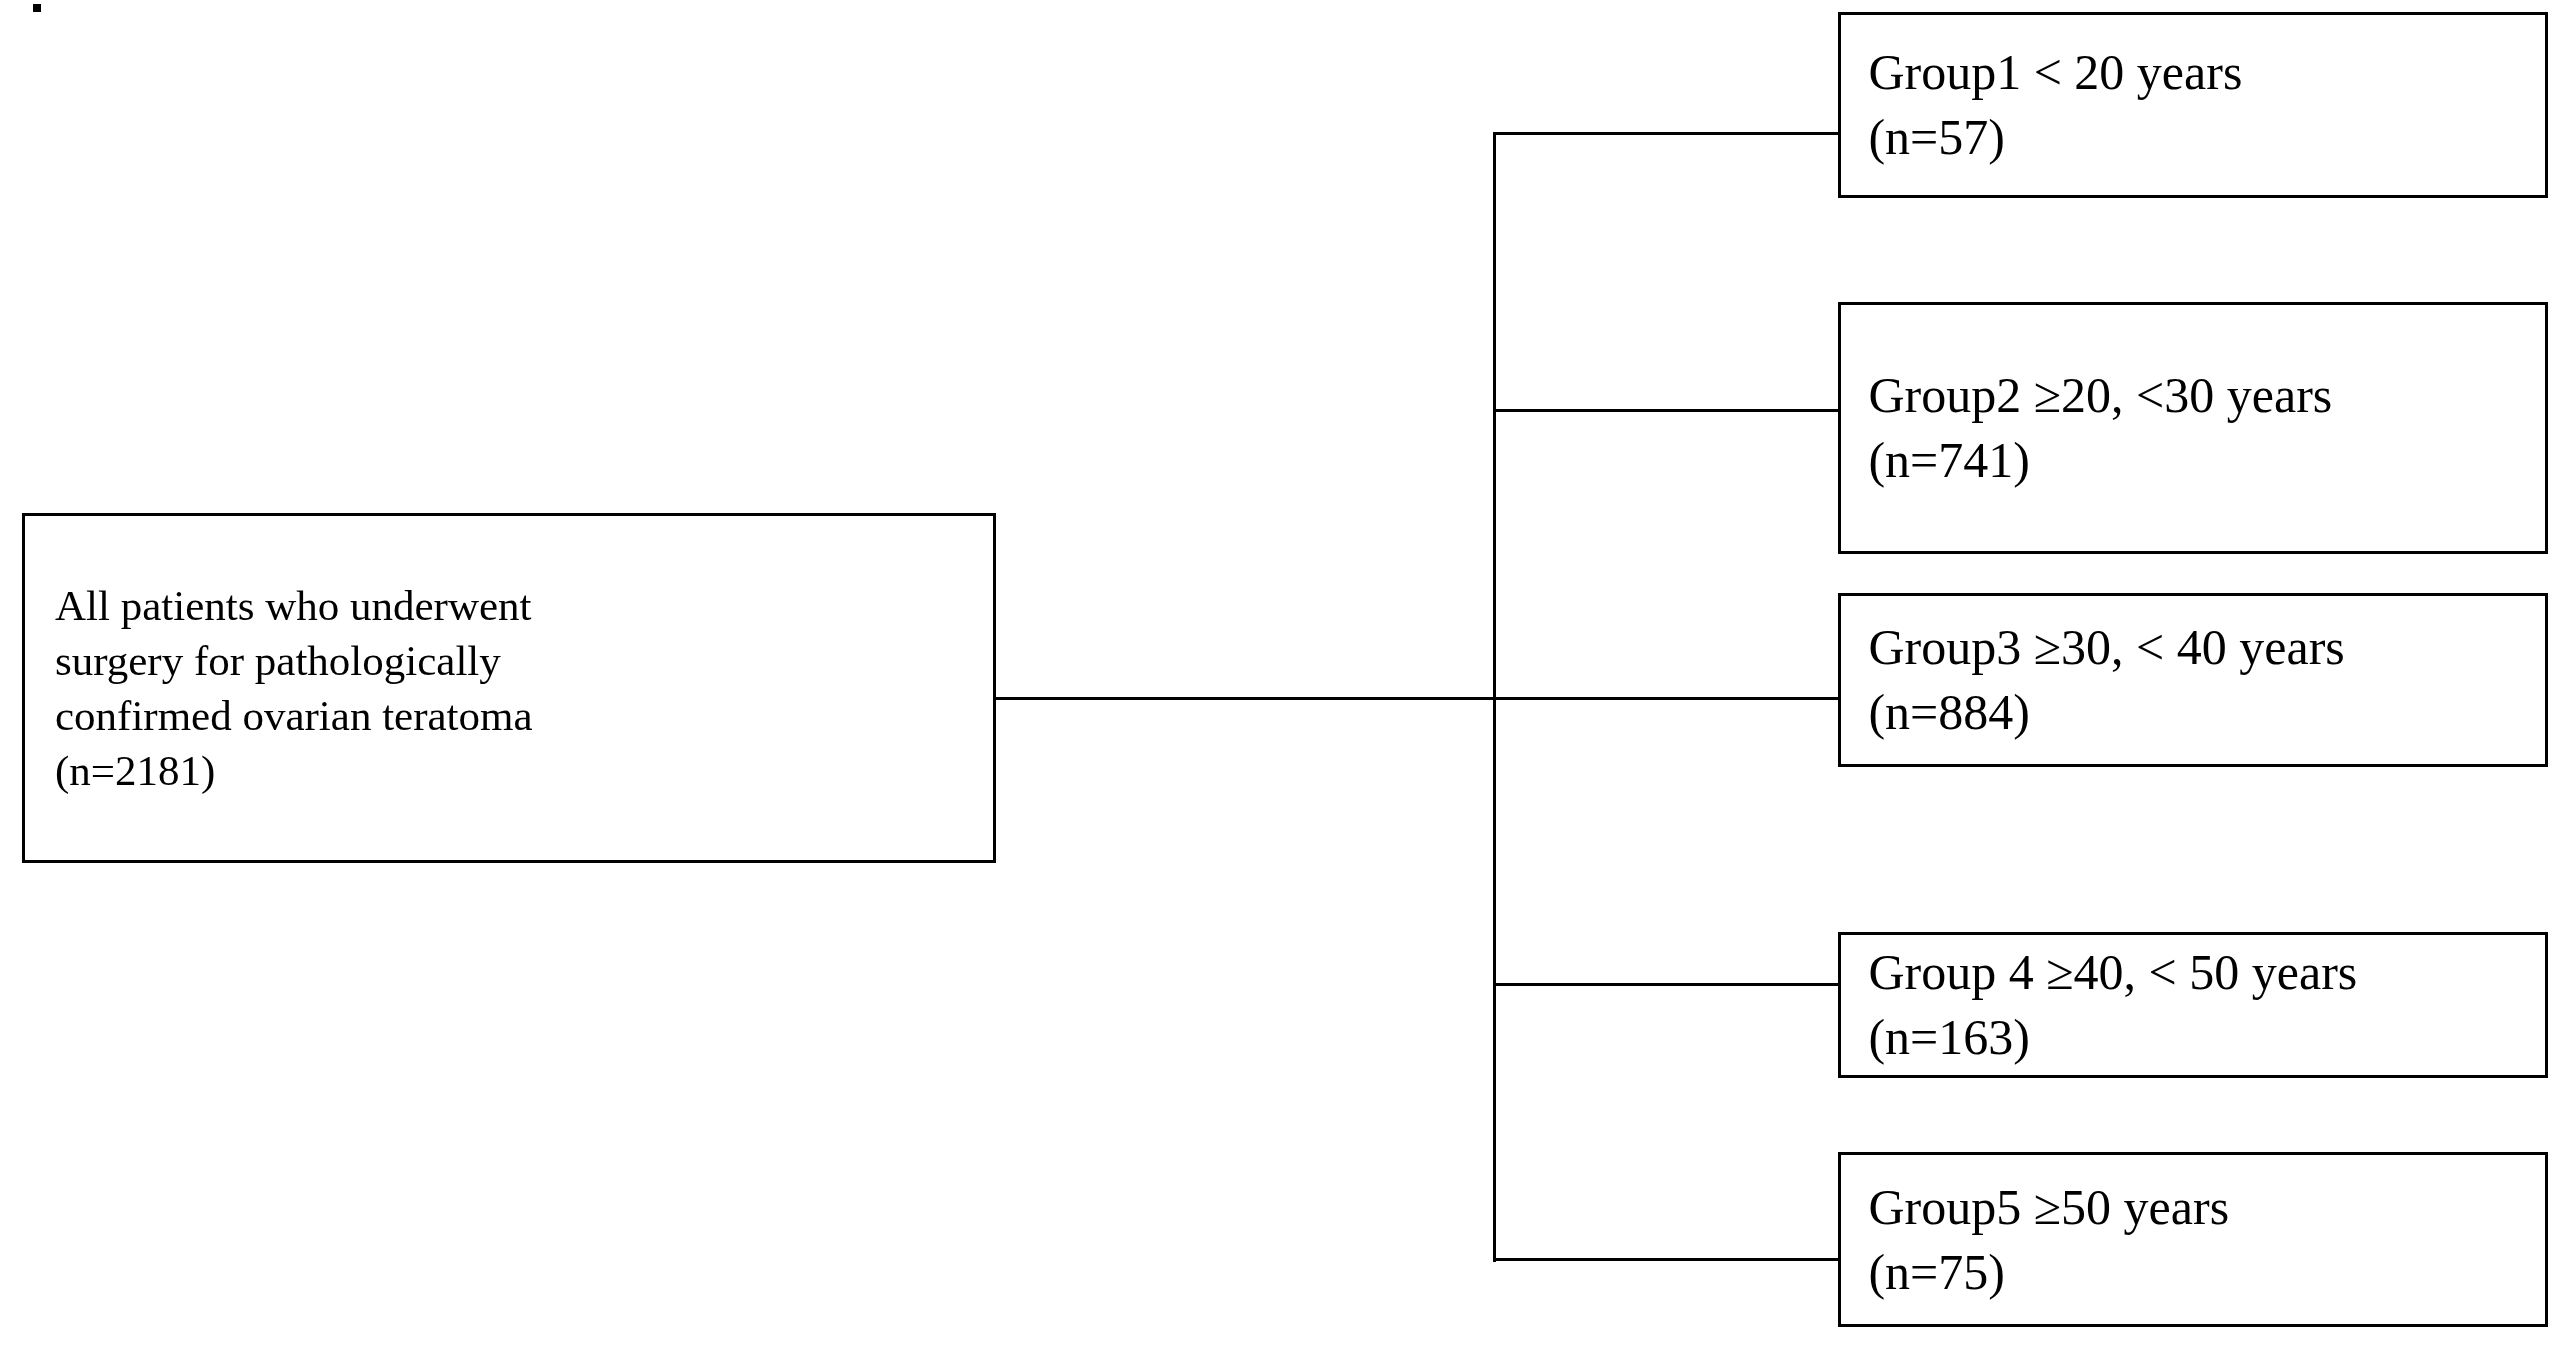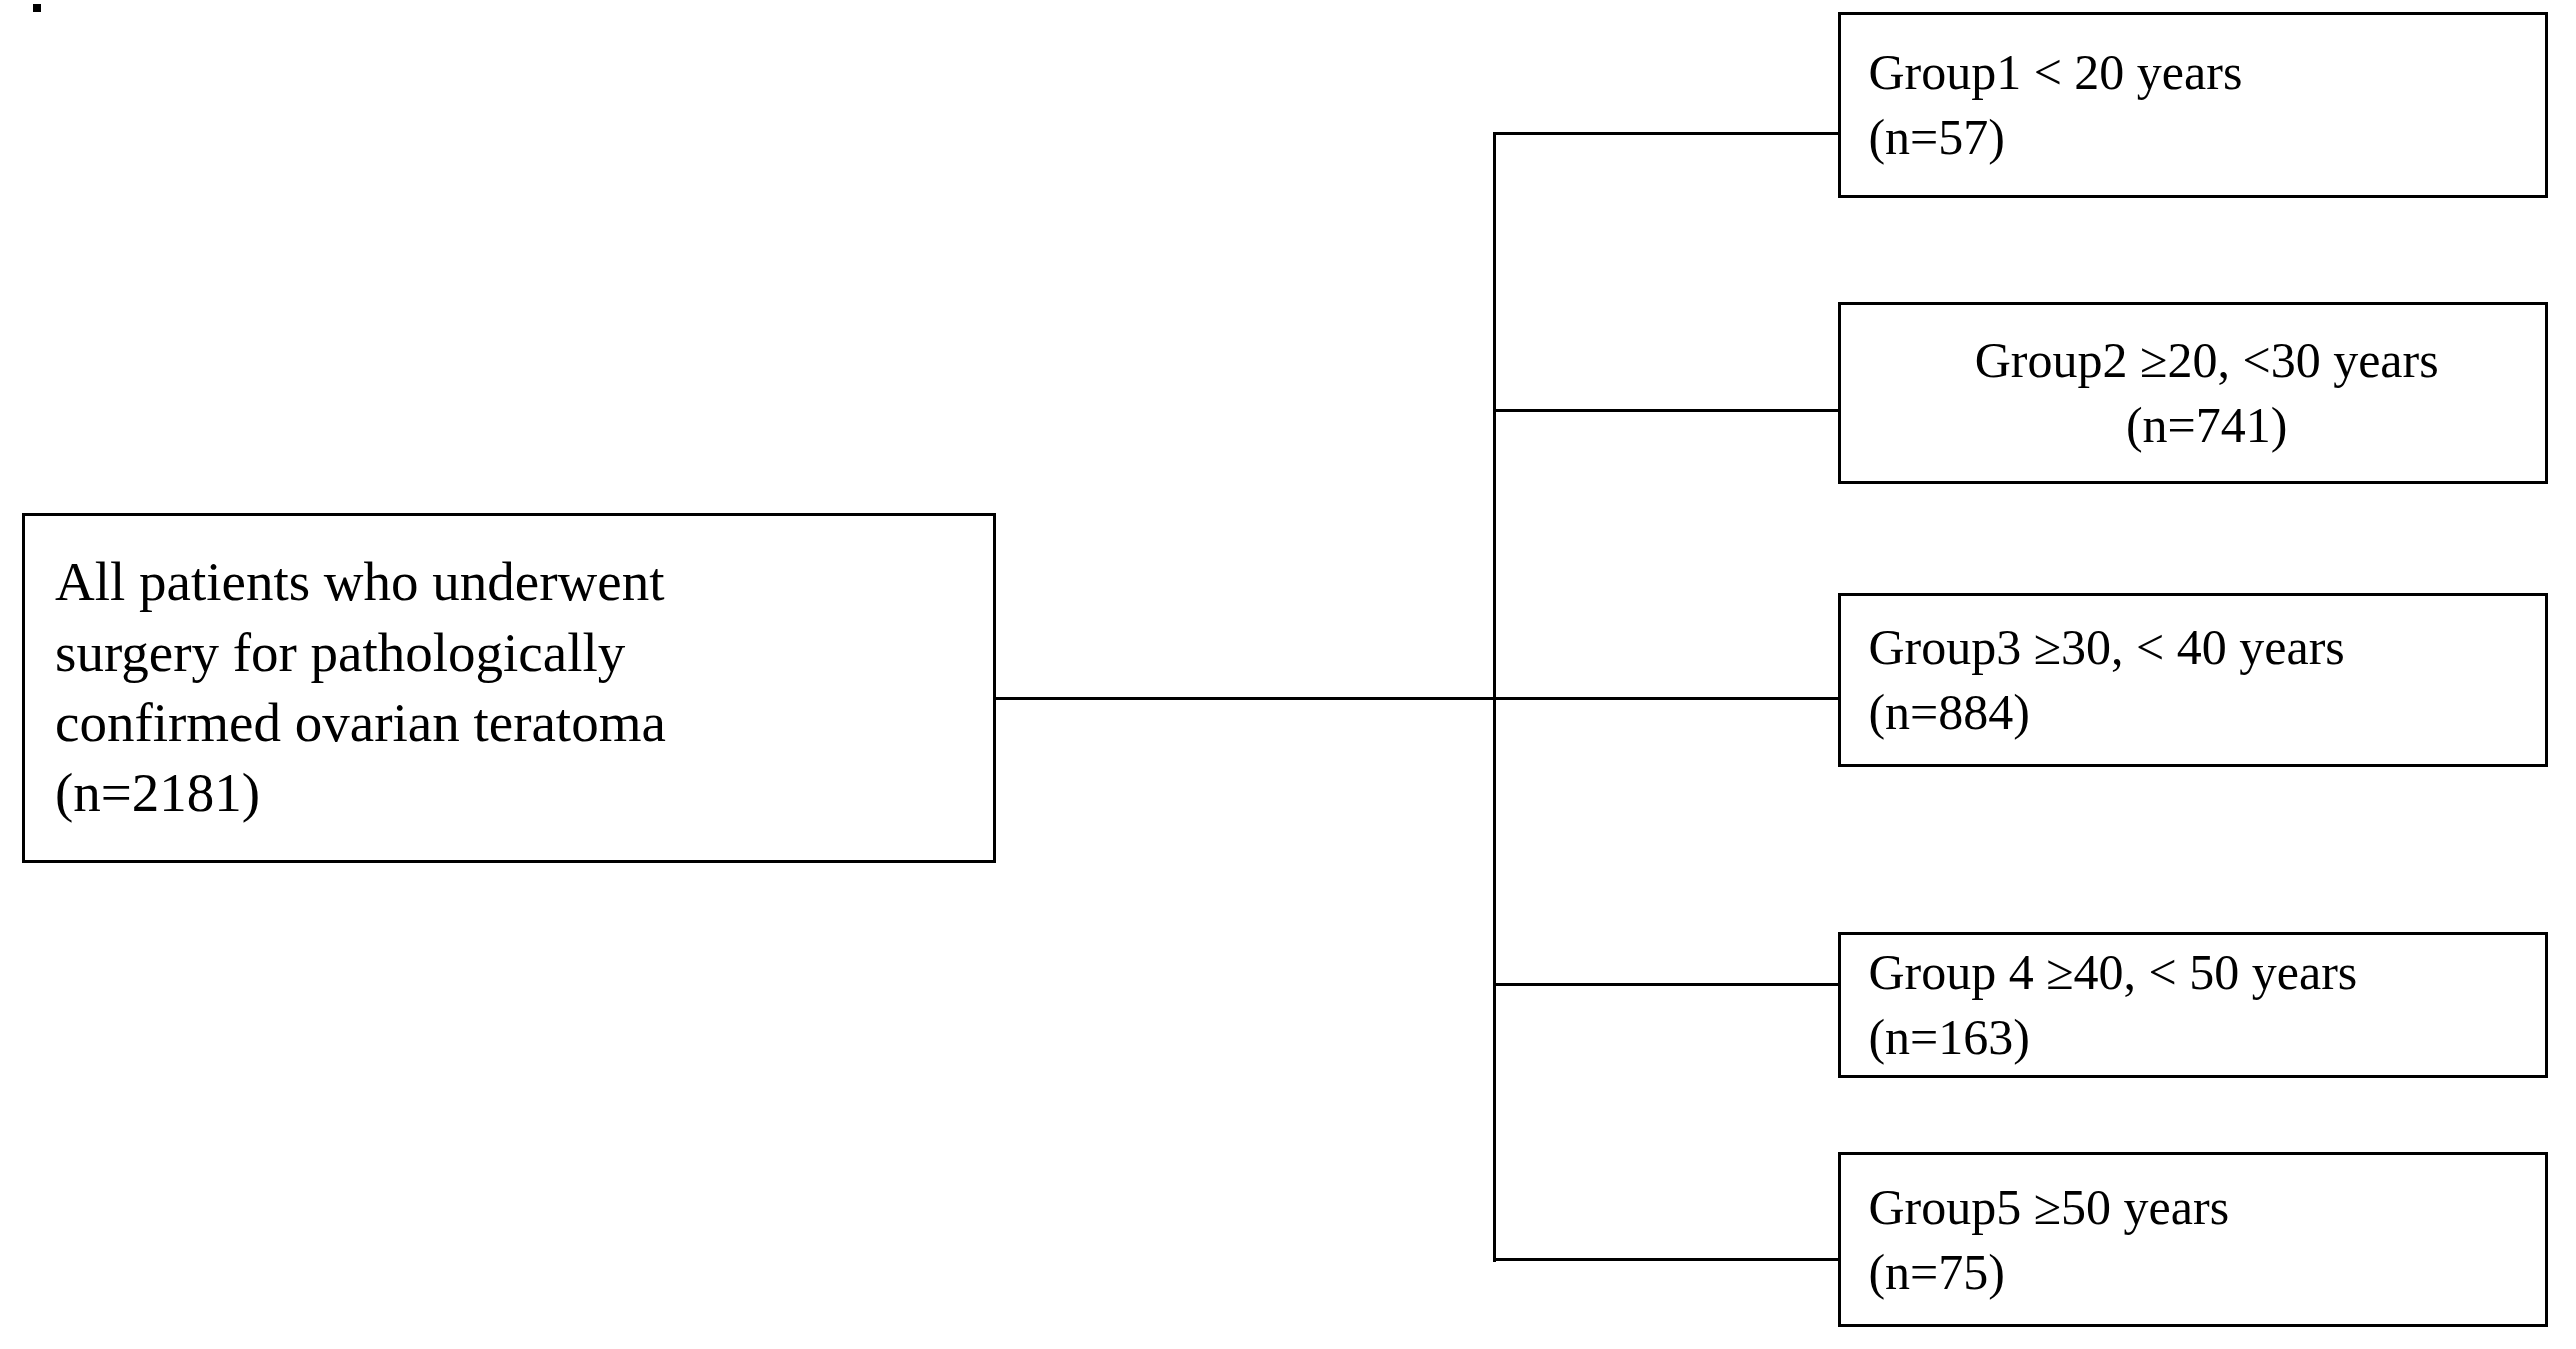--- a/index.html
+++ b/index.html
@@ -33,34 +33,34 @@
     white-space: pre;
     line-height: 1.30;
   }
 
   #root-node {
     left: 22px;
     top: 513px;
     width: 974px;
     height: 350px;
     padding: 0 0 0 30px;
-    font-size: 55px;
+    font-size: 43px;
   }
   #root-node .line { line-height: 1.28; }
 
   .group-node {
     left: 1838px;
     width: 710px;
     padding: 0 0 0 27.4px;
     font-size: 50px;
   }
   .group-node .line { line-height: 1.30; }
 
   #group-node-1 { top: 12.3px;   height: 186px; }
-  #group-node-2 { top: 302px;  height: 182px; align-items: center; }
+  #group-node-2 { top: 302px;  height: 252px; }
   #group-node-3 { top: 593px;  height: 174px; }
   #group-node-4 { top: 891px; height: 146px; margin-top: 41px; }
   #group-node-5 { top: 1152px; height: 175px; }
 
   
   .conn-h {
     position: absolute;
     height: 3.4px;
     background: #000000;
   }

